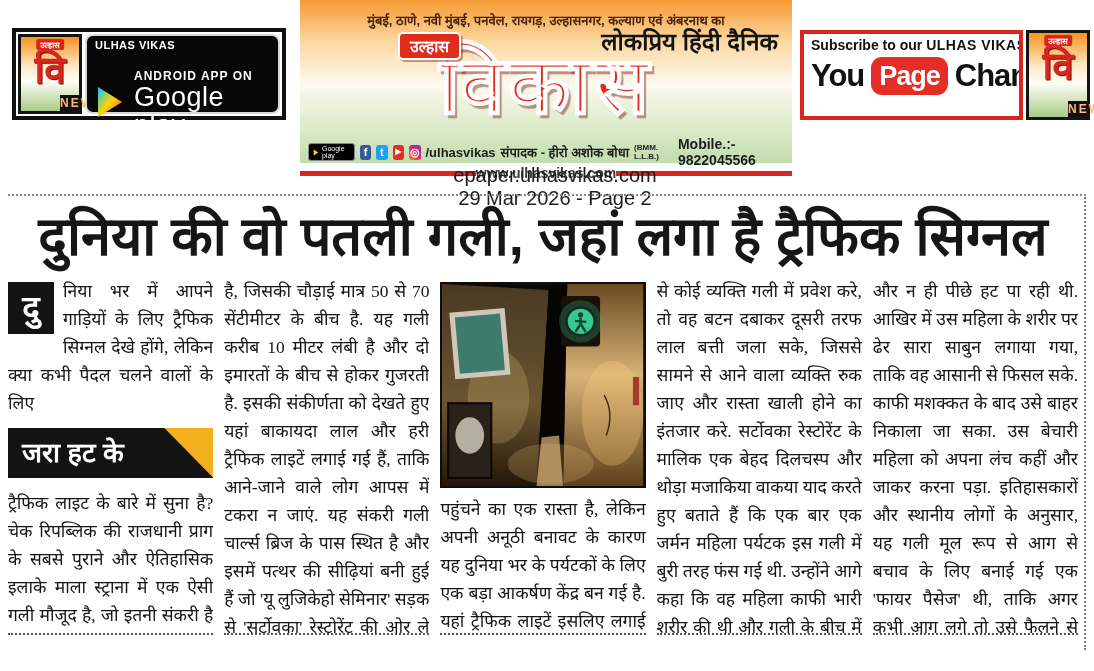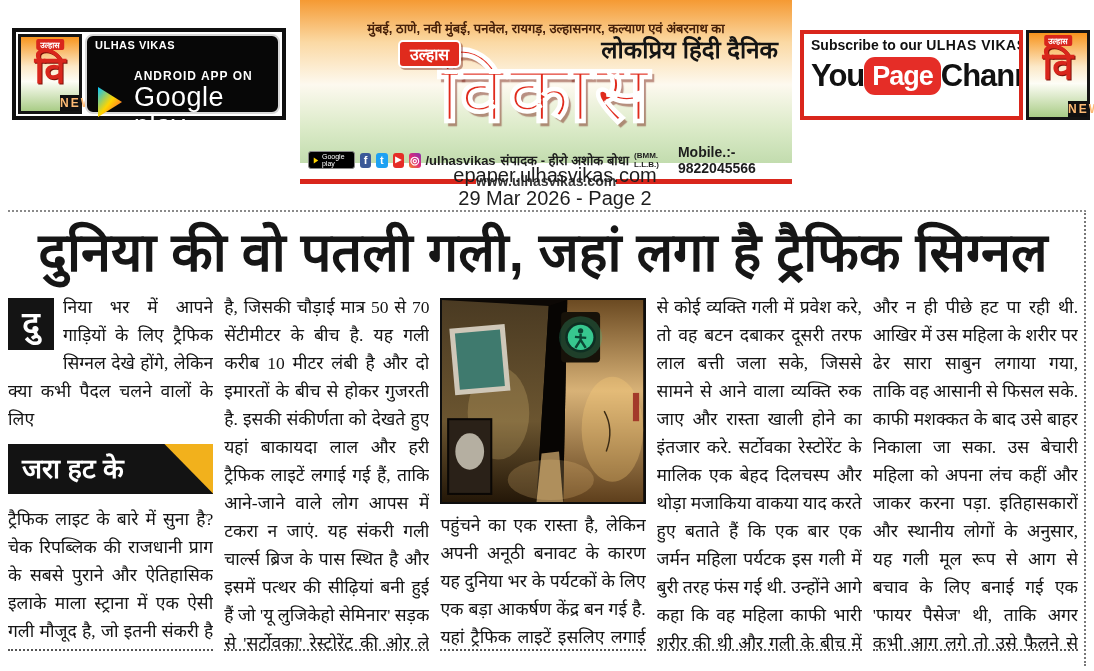--- a/index.html
+++ b/index.html
@@ -29,21 +29,21 @@
     color:#fff; padding:3px 8px; position:relative; font-family:"Liberation Sans",sans-serif; }
   .pb-brand { font-size:11px; font-weight:bold; letter-spacing:.5px; }
   .pb-row { display:flex; align-items:center; gap:9px; margin-top:18px; }
   .pb-col .pb-android { font-size:12px; font-weight:bold; letter-spacing:1px; }
   .pb-col .pb-store { font-size:27px; font-weight:normal; line-height:1.05; letter-spacing:.5px; }
   .pb-install { font-size:13px; font-weight:bold; margin-left:40px; margin-top:-2px; }
   
   .masthead { position:absolute; left:300px; top:0; width:492px; height:163px;
     background:linear-gradient(180deg,#f59a33 0%,#fbd9a4 26%,#fdf9ef 52%,#dcebc9 78%,#c2dcae 100%);
     font-family:"Liberation Sans",sans-serif; }
-  .mh-region { text-align:center; font-size:13px; font-weight:bold; color:#47210a; padding-top:19px; }
+  .mh-region { text-align:center; font-size:13px; font-weight:bold; color:#47210a; padding-top:11px; }
   .mh-tagline { text-align:right; padding-right:14px; font-size:24px; font-weight:900; color:#141414; line-height:1.05; }
   .mh-title { position:relative; height:86px; text-align:center;font-family:Liberation Mono, monospace; }
   .mh-title-main { font-size:80px; font-weight:900; color:#e02b1d; line-height:76px;
     letter-spacing:4px; -webkit-text-stroke:2px #ffffff;
     text-shadow:3px 4px 1px rgba(110,20,8,.45); }
   .mh-title-prefix { position:absolute; left:98px; top:-22px; background:#e02b1d; color:#fff;
     font-size:16px; font-weight:bold; padding:1px 10px; border:2px solid #fff; border-radius:5px;
     box-shadow:2px 2px 0 rgba(110,20,8,.4); }
   .mh-strip { display:flex; align-items:center; gap:5px; padding:1px 8px 0 8px; height:23px; }
   .mini-play { display:flex; align-items:center; gap:3px; background:#000; border:1px solid #888;
@@ -57,31 +57,31 @@
   .strip-mobile { margin-left:auto; font-size:14px; font-weight:bold; color:#1d1d1d; }
   .mh-site { display:flex; align-items:center; justify-content:center; margin-top:2px; }
   .red-bar { height:5px; background:#d9261c; flex:1; max-width:208px; }
   .site-text { font-size:14px; font-weight:bold; color:#3a3a3a; }
   
   .badge-right { position:absolute; left:800px; top:30px; width:290px; height:90px; display:flex; gap:3px; }
   .sub-box { flex:1; border:4px solid #d9261c; background:#fff; padding:3px 7px;
     font-family:"Liberation Sans",sans-serif; overflow:hidden; }
   .sub-line1 { font-size:14px; font-weight:bold; color:#101010; white-space:nowrap; }
   .sub-line1 .sub-brand { font-weight:900; letter-spacing:.5px; }
-  .sub-line2 { display:flex; align-items:center; gap:0; margin-top:4px; }
+  .sub-line2 { display:flex; align-items:center; gap:7px; margin-top:4px; }
   .yt-you,.yt-channel { font-size:31px; font-weight:900; color:#111; letter-spacing:-1px; }
   .yt-tube { background:#e52d27; color:#fff; font-size:27px; font-weight:900;
     border-radius:11px; padding:0 8px; line-height:38px; letter-spacing:-1px; }
   .badge-right .uv-logo { height:90px; }
   
   .meta { position:absolute; top:164px; left:8px; width:100%; text-align:center;
     font-family:"Liberation Sans",sans-serif; color:#1d1d1d; }
   .meta div { font-size:20px; line-height:23px; }
   
-  .article { position:absolute; left:8px; top:210px; width:1078px; height:456px;
+  .article { position:absolute; left:8px; top:194px; width:1078px; height:456px;
     border-top:2px dotted #8a8a8a; border-right:2px dotted #777; padding-right:6px; }
   .headline { text-align:center; font-family:"Liberation Sans",sans-serif; font-weight:900;
     font-size:54px; color:#161616; line-height:1.2; margin:8px 0 8px; white-space:nowrap; letter-spacing:0; }
   .cols { display:flex; gap:11px; height:358px; }
   .col { flex:1; overflow:hidden; text-align:justify; font-size:17.5px; line-height:1.6;
     color:#141414; border-bottom:2px dotted #555; }
   .col p { margin:0; }
   .dropcap { float:left; width:46px; height:52px; background:#141414; color:#fff;
     font-size:33px; font-weight:bold; line-height:52px; text-align:center;
     margin:5px 9px 2px 0; font-family:"Liberation Sans",sans-serif; }

